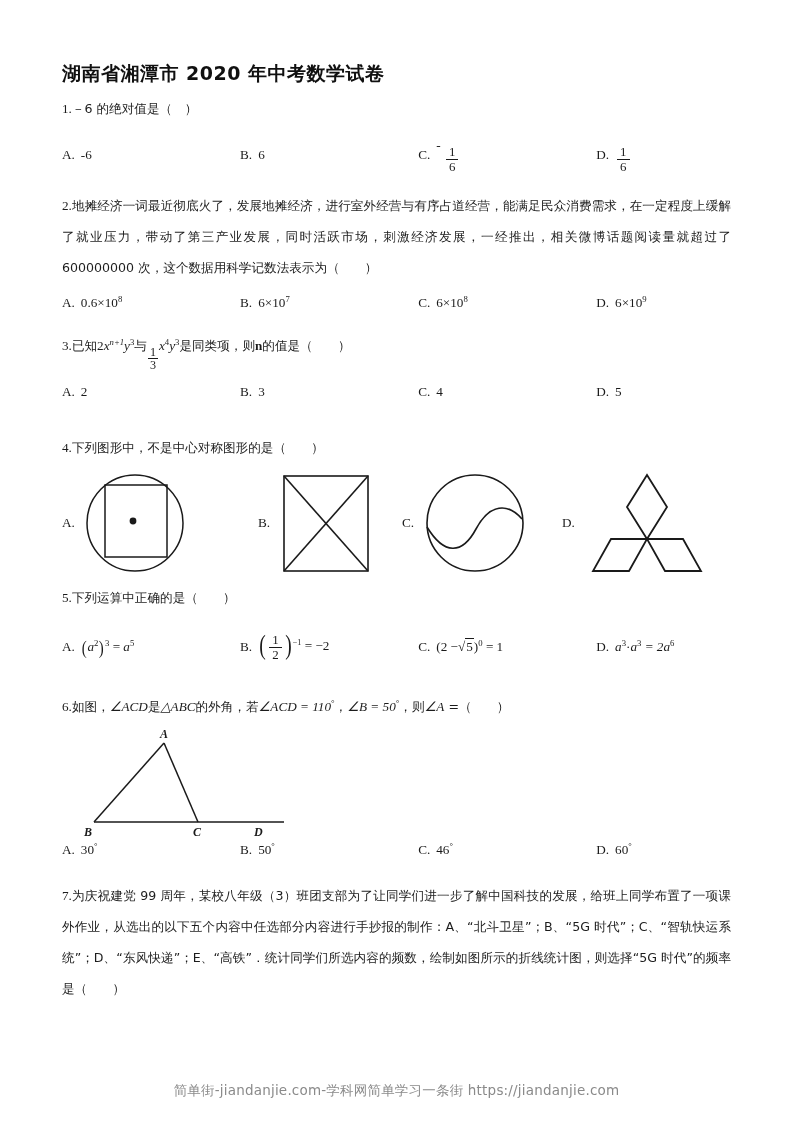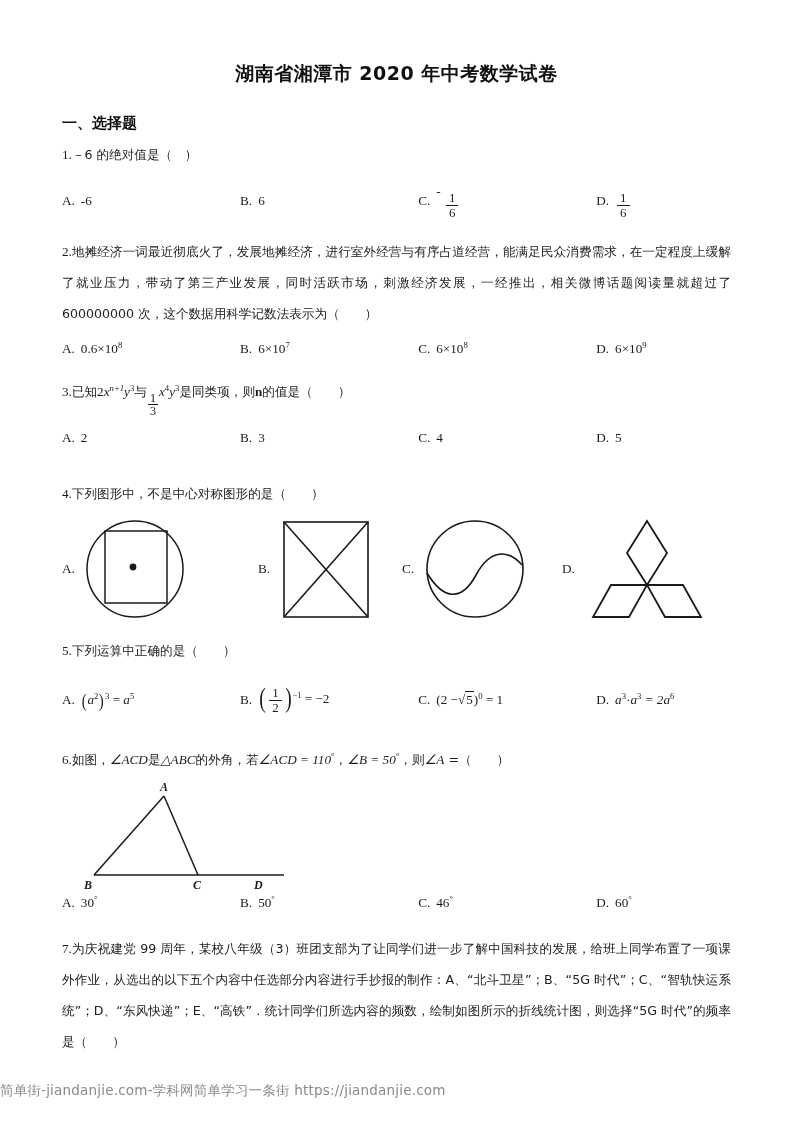--- a/index.html
+++ b/index.html
@@ -16,21 +16,21 @@
     overflow: hidden;
   }
   .page {
     position: relative;
     width: 793px;
     height: 1122px;
     box-sizing: border-box;
     padding: 0 62px;
   }
   .doc-title {
-    text-align: center;
+    text-align: left;
     font-family: "DejaVu Sans", "Liberation Sans", sans-serif;
     font-weight: bold;
     font-size: 19px;
     letter-spacing: 0.5px;
     margin: 0;
     padding-top: 61px;
     color: #101010;
   }
   .section-head {
     font-family: "DejaVu Sans", "Liberation Sans", sans-serif;
@@ -150,35 +150,34 @@
   .tri-fig {
     position: relative;
     height: 112px;
     margin-top: 4px;
   }
   .footer {
     position: absolute;
     left: 0;
     right: 0;
     bottom: 22px;
-    text-align: left;
+    text-align: center;
     font-family: "DejaVu Sans", "Liberation Sans", sans-serif;
     font-size: 13.5px;
     color: #8a8a8a;
     letter-spacing: 0.2px;
   }
 </style>
 </head>
 <body>
 
 <div class="page">
 
   <h1 class="doc-title">湖南省湘潭市 2020 年中考数学试卷</h1>
 
-  <div class="section-head">一、选择题</div>
 
   <div class="qtext q-first-line">
     <span class="mathup">1.</span><span class="cn">－6 的绝对值是（　）</span>
   </div>
   <div class="options">
     <div class="opt opt-a">
       <span class="opt-lbl">A.</span>
       <span class="opt-val mathup">-6</span>
     </div>
     <div class="opt opt-b">
@@ -289,21 +288,21 @@
       <svg width="128" height="105" viewBox="0 0 128 105">
         <g fill="none" stroke="#1a1a1a" stroke-width="1.8" stroke-linejoin="miter">
           <polygon points="64,4 84,36 64,68 44,36"></polygon>
           <polygon points="64,68 28,68 10,100 46,100"></polygon>
           <polygon points="64,68 100,68 118,100 82,100"></polygon>
         </g>
       </svg>
     </div>
   </div>
 
-  <div class="qtext" style="margin-top:12px;">
+  <div class="qtext" style="margin-top:5px;">
     <span class="mathup">5.</span><span class="cn">下列运算中正确的是（　　）</span>
   </div>
   <div class="options tall" style="margin-top:20px;">
     <div class="opt opt-a">
       <span class="opt-lbl">A.</span>
       <span class="opt-val"><span class="medparen">(</span><span class="mathit">a</span><sup class="mathup">2</sup><span class="medparen">)</span><sup class="mathup">3</sup> = <span class="mathit">a</span><sup class="mathup">5</sup></span>
     </div>
     <div class="opt opt-b">
       <span class="opt-lbl">B.</span>
       <span class="opt-val"><span class="bigparen">

